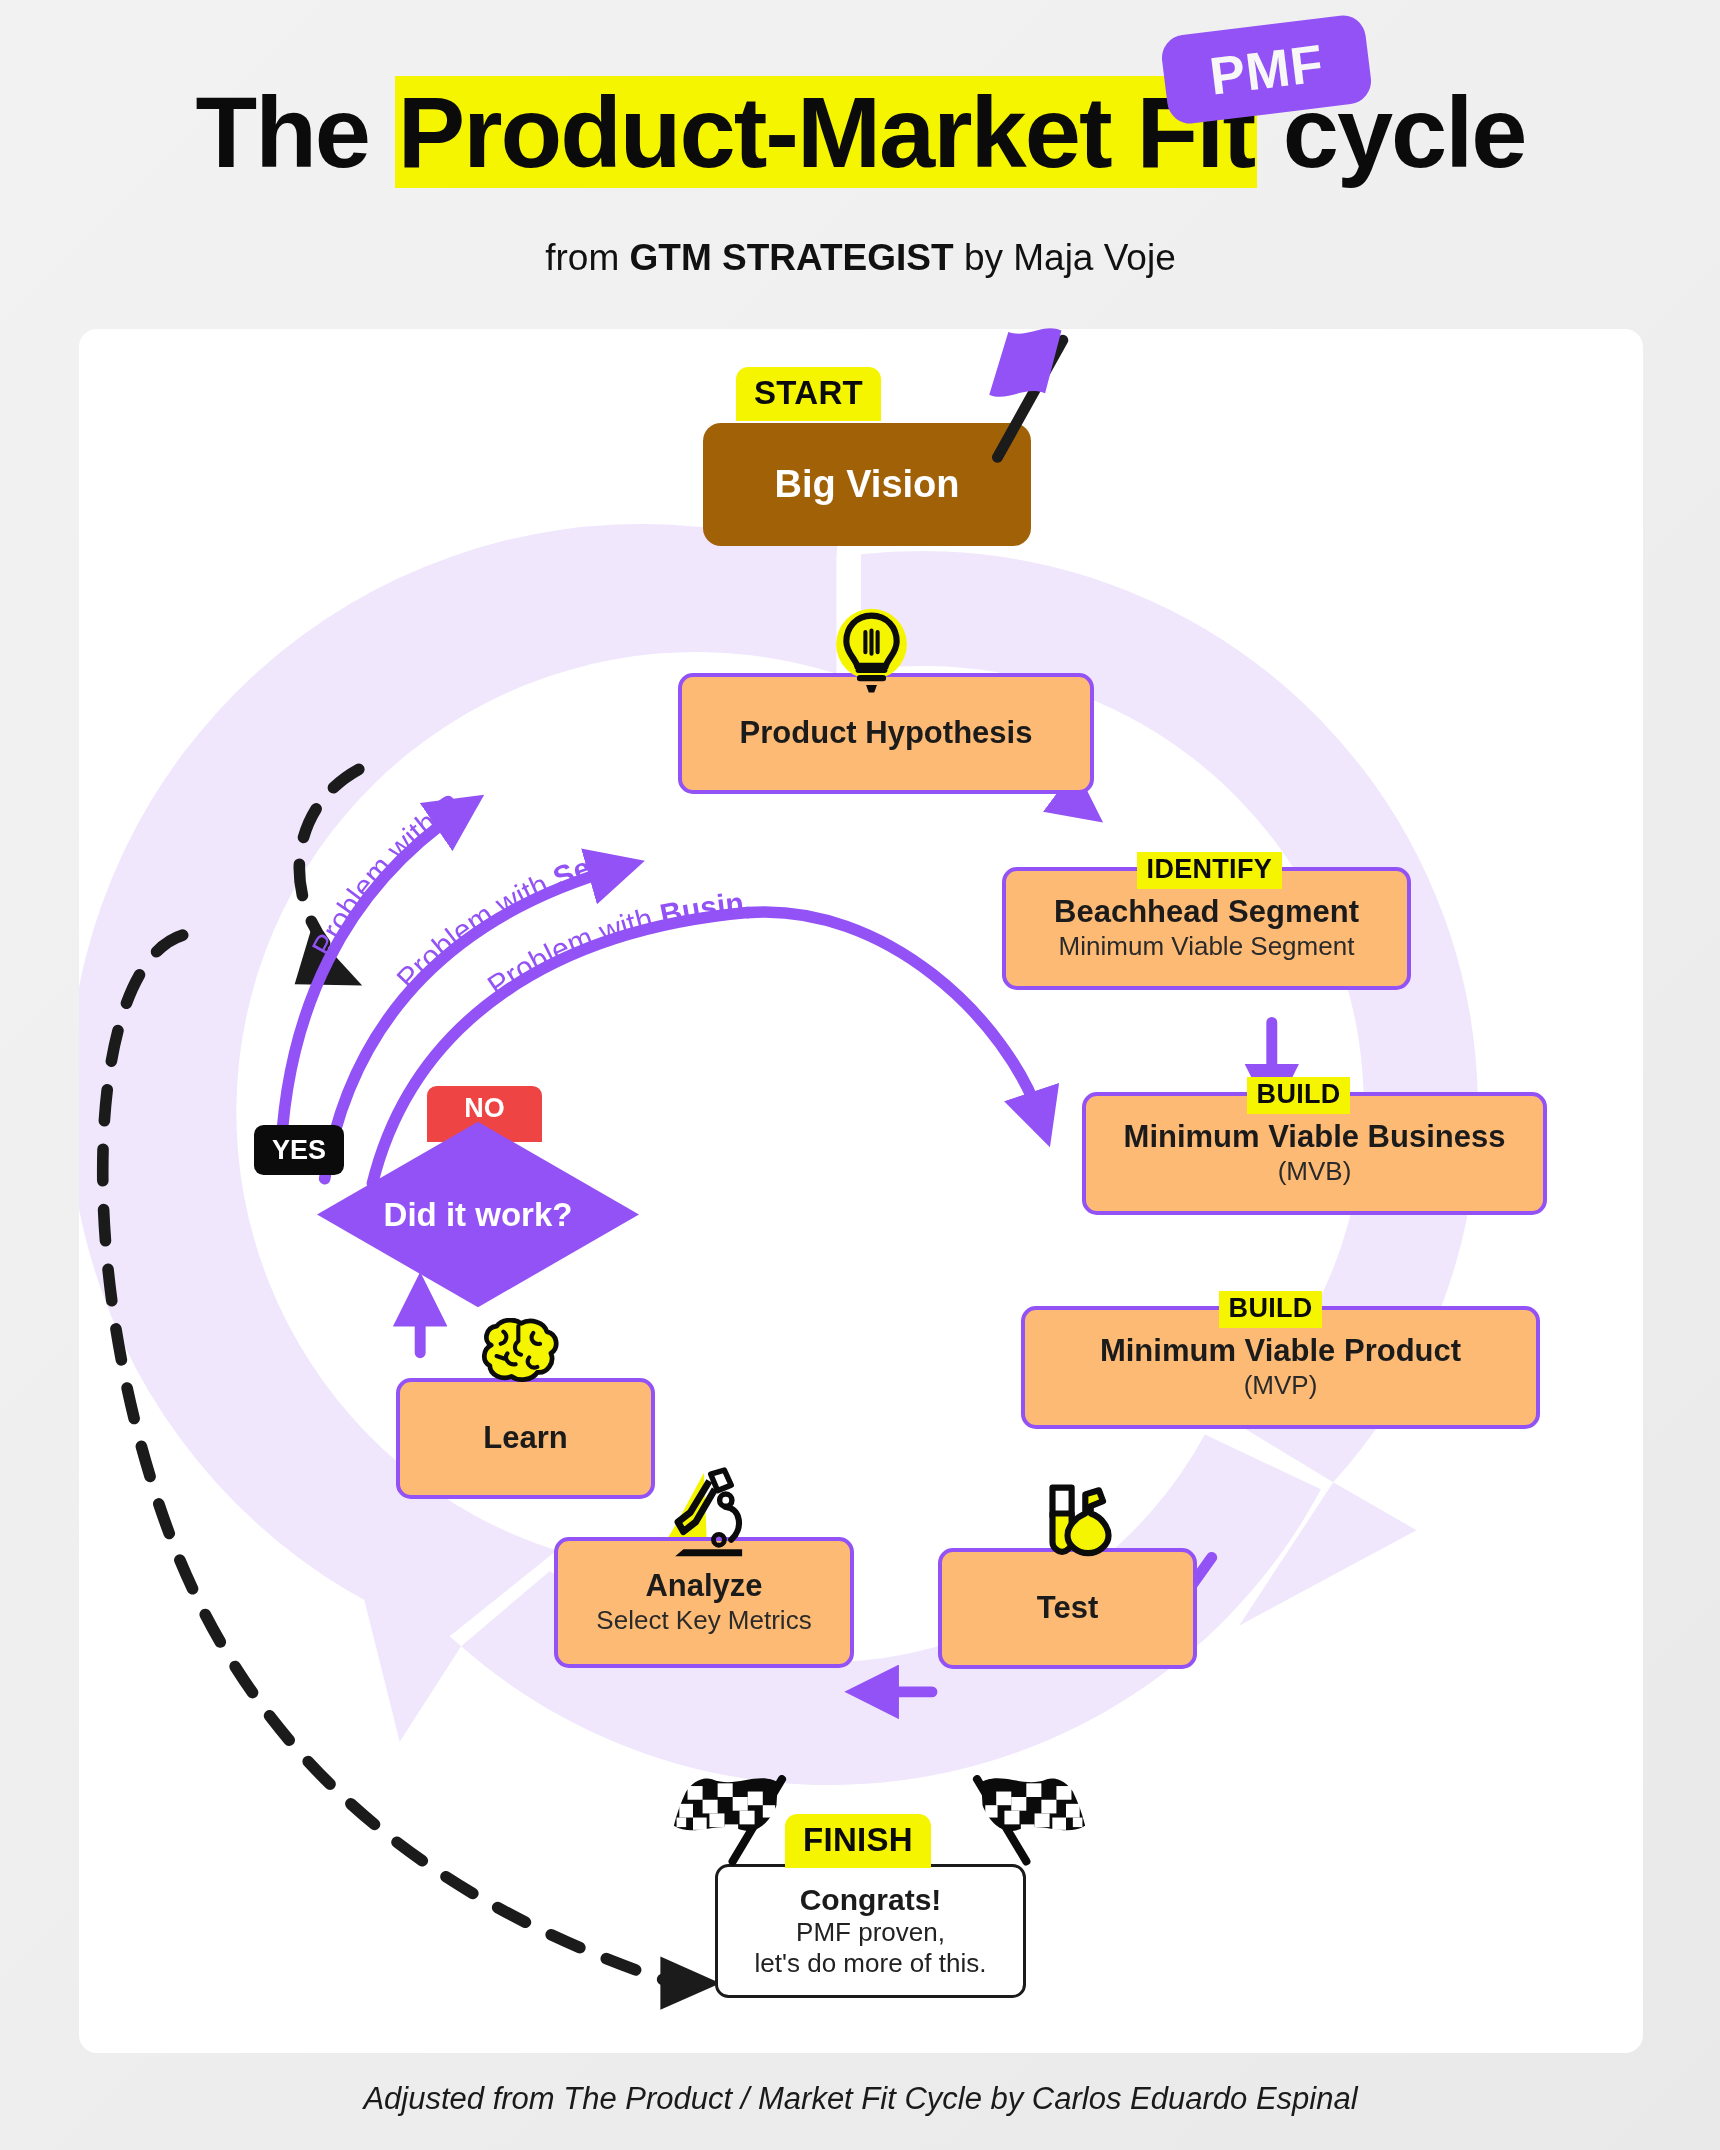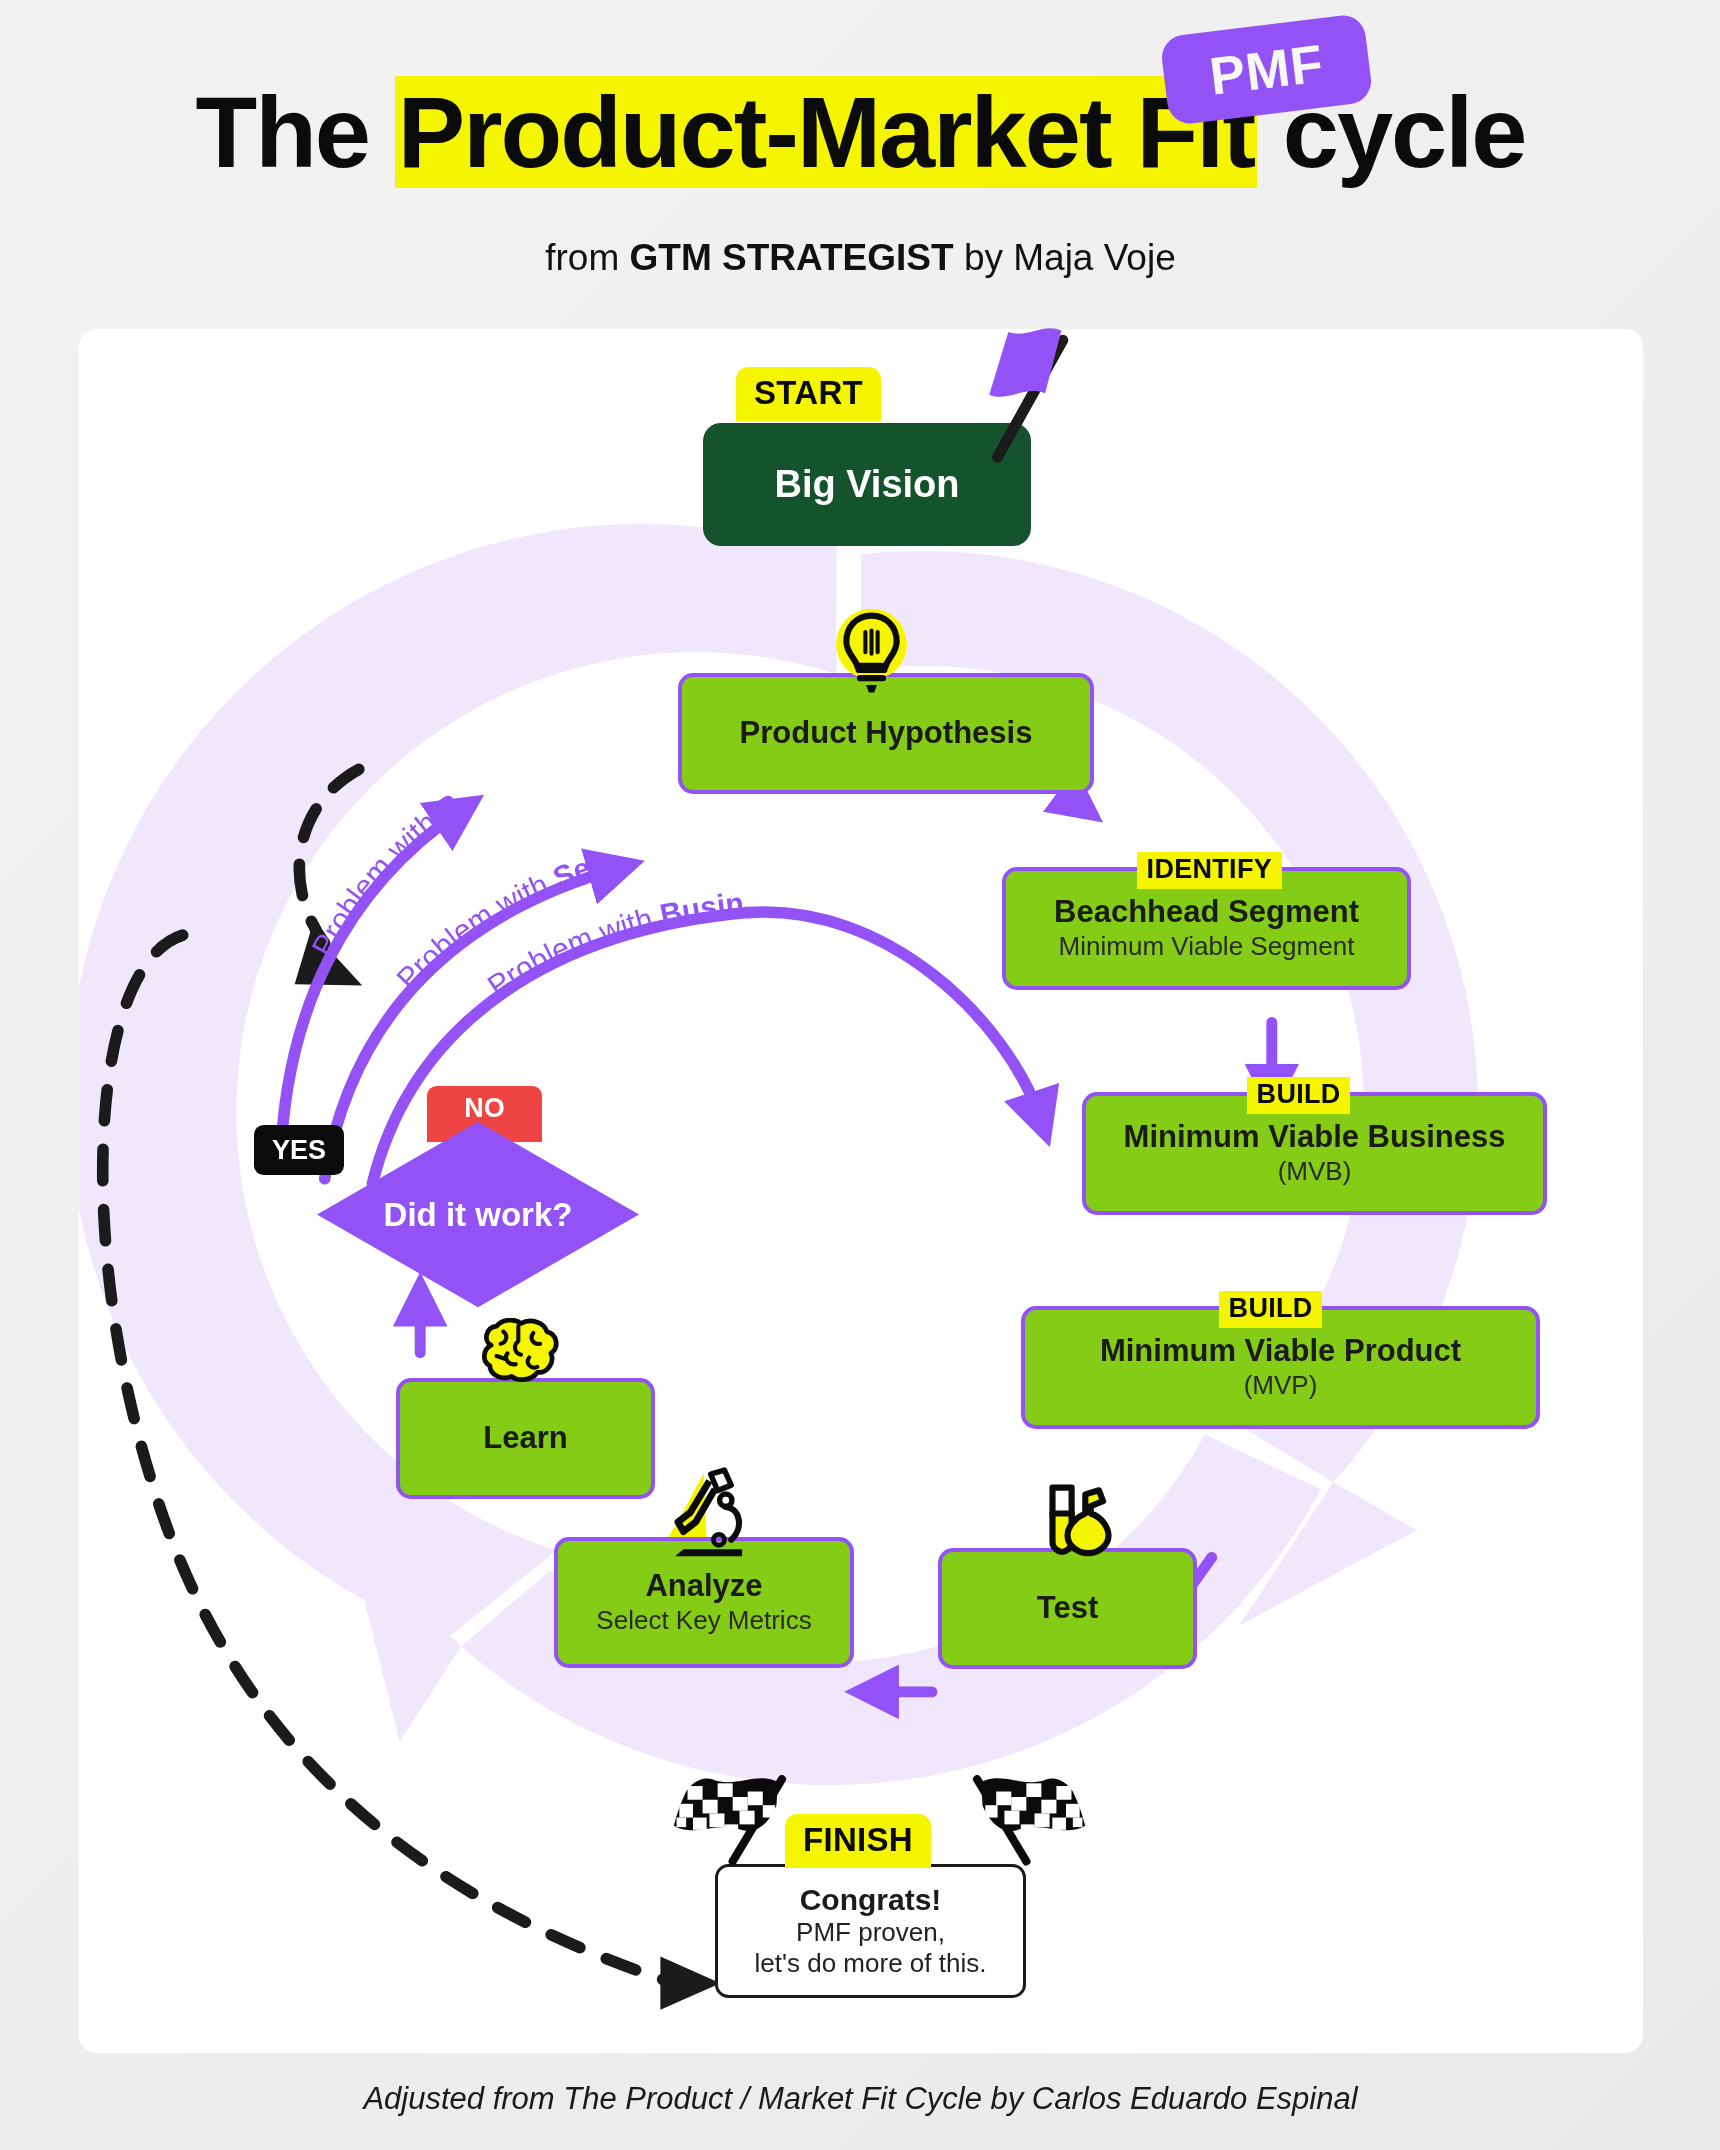--- a/index.html
+++ b/index.html
@@ -47,30 +47,30 @@
   .footer{
     position:absolute;left:0;top:2081px;width:1721px;text-align:center;
     font-size:31px;font-style:italic;color:#1a1a1a;
   }
 
   
   .canvas{position:absolute;left:79px;top:329px;width:1564px;height:1724px;}
 
   
   .node{
-    position:absolute;background:#84cc16;border:4.1px solid #9352f5;border-radius:15px;
+    position:absolute;background:#fdba74;border:4.1px solid #9352f5;border-radius:15px;
     display:flex;flex-direction:column;align-items:center;justify-content:center;
     box-sizing:border-box;
   }
   .node .ttl{font-size:31px;font-weight:800;color:#1b1b1b;line-height:1.1;white-space:nowrap;}
   .node .sub{font-size:26px;font-weight:400;color:#2a2a2a;line-height:1.15;white-space:nowrap;margin-top:2.7px;}
 
   
   .node-dark{
-    position:absolute;background:#14532d;border-radius:18px;
+    position:absolute;background:#a16207;border-radius:18px;
     display:flex;align-items:center;justify-content:center;
   }
   .node-dark .ttl{font-size:38px;font-weight:800;color:#ffffff;}
 
   
   .node-plain{
     position:absolute;background:#fff;border:3.4px solid #1b1b1b;border-radius:13.6px;
     display:flex;flex-direction:column;align-items:center;justify-content:center;
     box-sizing:border-box;
   }

